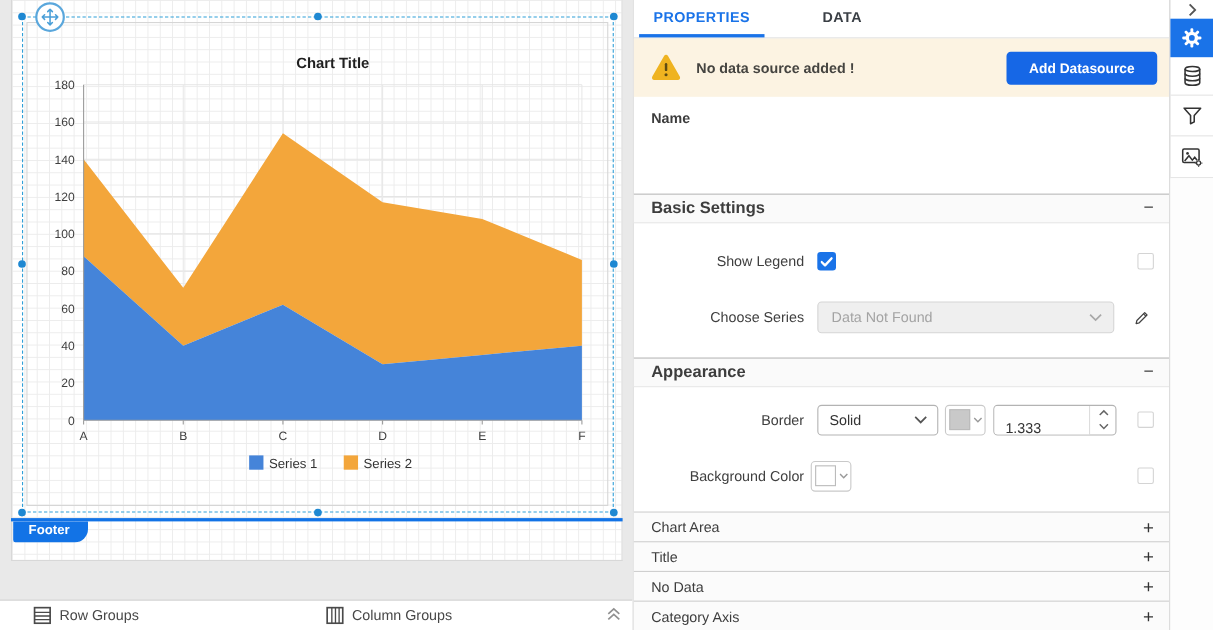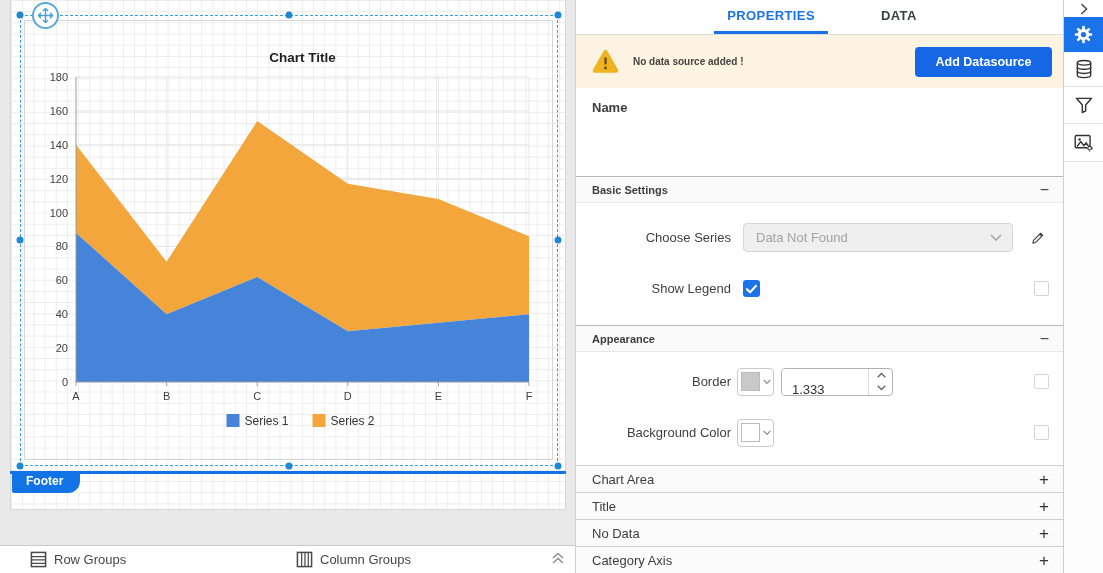--- a/index.html
+++ b/index.html
@@ -26,41 +26,41 @@
   .groups-bar{position:absolute;left:0;bottom:0;width:575px;height:28px;background:#fff;border-top:1px solid #c9c9c9;
     box-sizing:border-box;display:flex;align-items:center;}
   .grp{display:flex;align-items:center;gap:7px;font-size:13px;color:#474747;}
   .grp.row{margin-left:30px;}
   .grp.col{position:absolute;left:296px;}
   .collapse-btn{position:absolute;right:10px;top:6px;}
 
   
   .panel{width:488px;height:573px;flex:none;background:#fff;border-left:1px solid #cfcfcf;box-sizing:border-box;
     display:flex;flex-direction:column;overflow:hidden;}
-  .tabbar{height:35px;flex:none;display:flex;border-bottom:1px solid #dcdcdc;box-sizing:border-box;justify-content:center;}
+  .tabbar{height:35px;flex:none;display:flex;border-bottom:1px solid #dcdcdc;box-sizing:border-box;}
   .tab{display:flex;align-items:center;padding:0 13px;font-size:13px;font-weight:bold;letter-spacing:.4px;
     color:#3a3f45;border-bottom:3px solid transparent;box-sizing:border-box;cursor:pointer;}
   .tab.active{color:var(--accent,#1a73e8);border-bottom-color:var(--accent,#1a73e8);}
   .tab.first{margin-left:5px;}
   .tab.second{margin-left:40px;}
 
   .warning{height:53px;flex:none;background:var(--warning-bg,#fcf3e2);display:flex;align-items:center;
     padding:0 11px 0 16px;box-sizing:border-box;}
-  .warn-text{margin-left:14px;font-size:10px;font-weight:bold;color:#454440;}
+  .warn-text{margin-left:14px;font-size:13px;font-weight:bold;color:#454440;}
   .add-btn{margin-left:auto;width:137px;height:30px;background:var(--button-blue,#1667e6);color:#fff;font-weight:bold;
     font-size:12.5px;border:none;border-radius:4px;font-family:"Liberation Sans",sans-serif;cursor:pointer;}
 
   .name-sec{height:88px;flex:none;padding:12px 8px 0 16px;box-sizing:border-box;}
   .name-label{font-size:13px;font-weight:bold;color:#3d3d3d;}
   .text-input{margin-top:17px;width:100%;height:30px;border:1px solid #c6c6c6;border-radius:4px;padding:0 12px;
     font-size:12.5px;color:#555;box-sizing:border-box;outline:none;font-family:"Liberation Sans",sans-serif;}
 
   .sec-head{height:27px;flex:none;background:#fafafa;border-top:1px solid #b9b9b9;border-bottom:1px solid #e8e8e8;
     display:flex;align-items:center;padding:0 14px 0 16px;box-sizing:border-box;}
-  .sec-title{font-size:11px;font-weight:bold;color:#3d3d3d;}
+  .sec-title{font-size:15px;font-weight:bold;color:#3d3d3d;}
   .sec-toggle{margin-left:auto;font-size:16px;color:#444;line-height:1;cursor:pointer;}
 
   .basic-body{height:122px;flex:none;padding-top:20px;box-sizing:border-box;}
   .app-body{height:113px;flex:none;padding-top:15px;box-sizing:border-box;}
   .prow{display:flex;align-items:center;min-height:29px;}
   .prow + .prow{margin-top:22px;}
   .plabel{width:155px;flex:none;text-align:right;font-size:13px;color:#3f3f3f;padding-left:16px;box-sizing:border-box;}
   .checkbox{margin-left:12px;width:17px;height:17px;border-radius:3px;background:var(--accent,#1a73e8);
     display:flex;align-items:center;justify-content:center;flex:none;cursor:pointer;}
   .mini-check{margin-left:auto;margin-right:14px;width:13px;height:13px;border:1px solid #d4d4d4;border-radius:2px;
@@ -235,55 +235,63 @@
       <div class="name-label">Name</div>
     </div>
 
     <div class="sec-head">
       <span class="sec-title">Basic Settings</span>
       <span class="sec-toggle">−</span>
     </div>
 
     <div class="basic-body">
       <div class="prow">
+        <span class="plabel">Show Legend</span>
+        <span class="checkbox">
+          <svg id="legend-check" width="11" height="10" viewBox="0 0 12 10" fill="none" stroke="#fff" stroke-width="2.4" stroke-linecap="round" stroke-linejoin="round">
+            <path d="M1 5.2L4.4 8.5L11 1.5"></path>
+          </svg>
+        </span>
+        <span class="mini-check"></span>
+      </div>
+      <div class="prow">
         <span class="plabel">Choose Series</span>
         <div class="select-disabled">
           <span>Data Not Found</span>
           <span class="sel-chev">
             <svg width="12" height="8" viewBox="0 0 12 8" fill="none" stroke="#a8a8a8" stroke-width="1.6">
                 <path d="M1 1l5 5 5-5"></path>
               </svg>
           </span>
         </div>
         <span class="pencil-btn">
           <svg width="17" height="17" viewBox="0 0 24 24" fill="none" stroke="#424242" stroke-width="1.6" stroke-linejoin="round">
             <path d="M4 20l1-4L15 6l3 3L8 19l-4 1z"></path>
               <path d="M13.5 7.5l3 3"></path>
           </svg>
         </span>
       </div>
-      <div class="prow">
-        <span class="plabel">Show Legend</span>
-        <span class="checkbox">
-          <svg id="legend-check" width="11" height="10" viewBox="0 0 12 10" fill="none" stroke="#fff" stroke-width="2.4" stroke-linecap="round" stroke-linejoin="round">
-            <path d="M1 5.2L4.4 8.5L11 1.5"></path>
-          </svg>
-        </span>
-        <span class="mini-check"></span>
-      </div>
     </div>
 
     <div class="sec-head">
       <span class="sec-title">Appearance</span>
       <span class="sec-toggle">−</span>
     </div>
 
     <div class="app-body">
       <div class="prow">
         <span class="plabel">Border</span>
+        <div class="select">
+          <span>Solid</span>
+          <span class="sel-chev">
+            <svg width="12" height="8" viewBox="0 0 12 8" fill="none" stroke="#555" stroke-width="1.6">
+                <path d="M1 1l5 5 5-5"></path>
+              </svg>
+          </span>
+        </div>
         <div class="swatch-btn">
           <span class="swatch gray"></span>
           <span class="sel-chev">
             <svg width="8" height="6" viewBox="0 0 12 8" fill="none" stroke="#999" stroke-width="2">
                 <path d="M1 1l5 5 5-5"></path>
               </svg>
           </span>
         </div>
         <div class="numwrap">
           <input type="text" value="1.333" style="">

